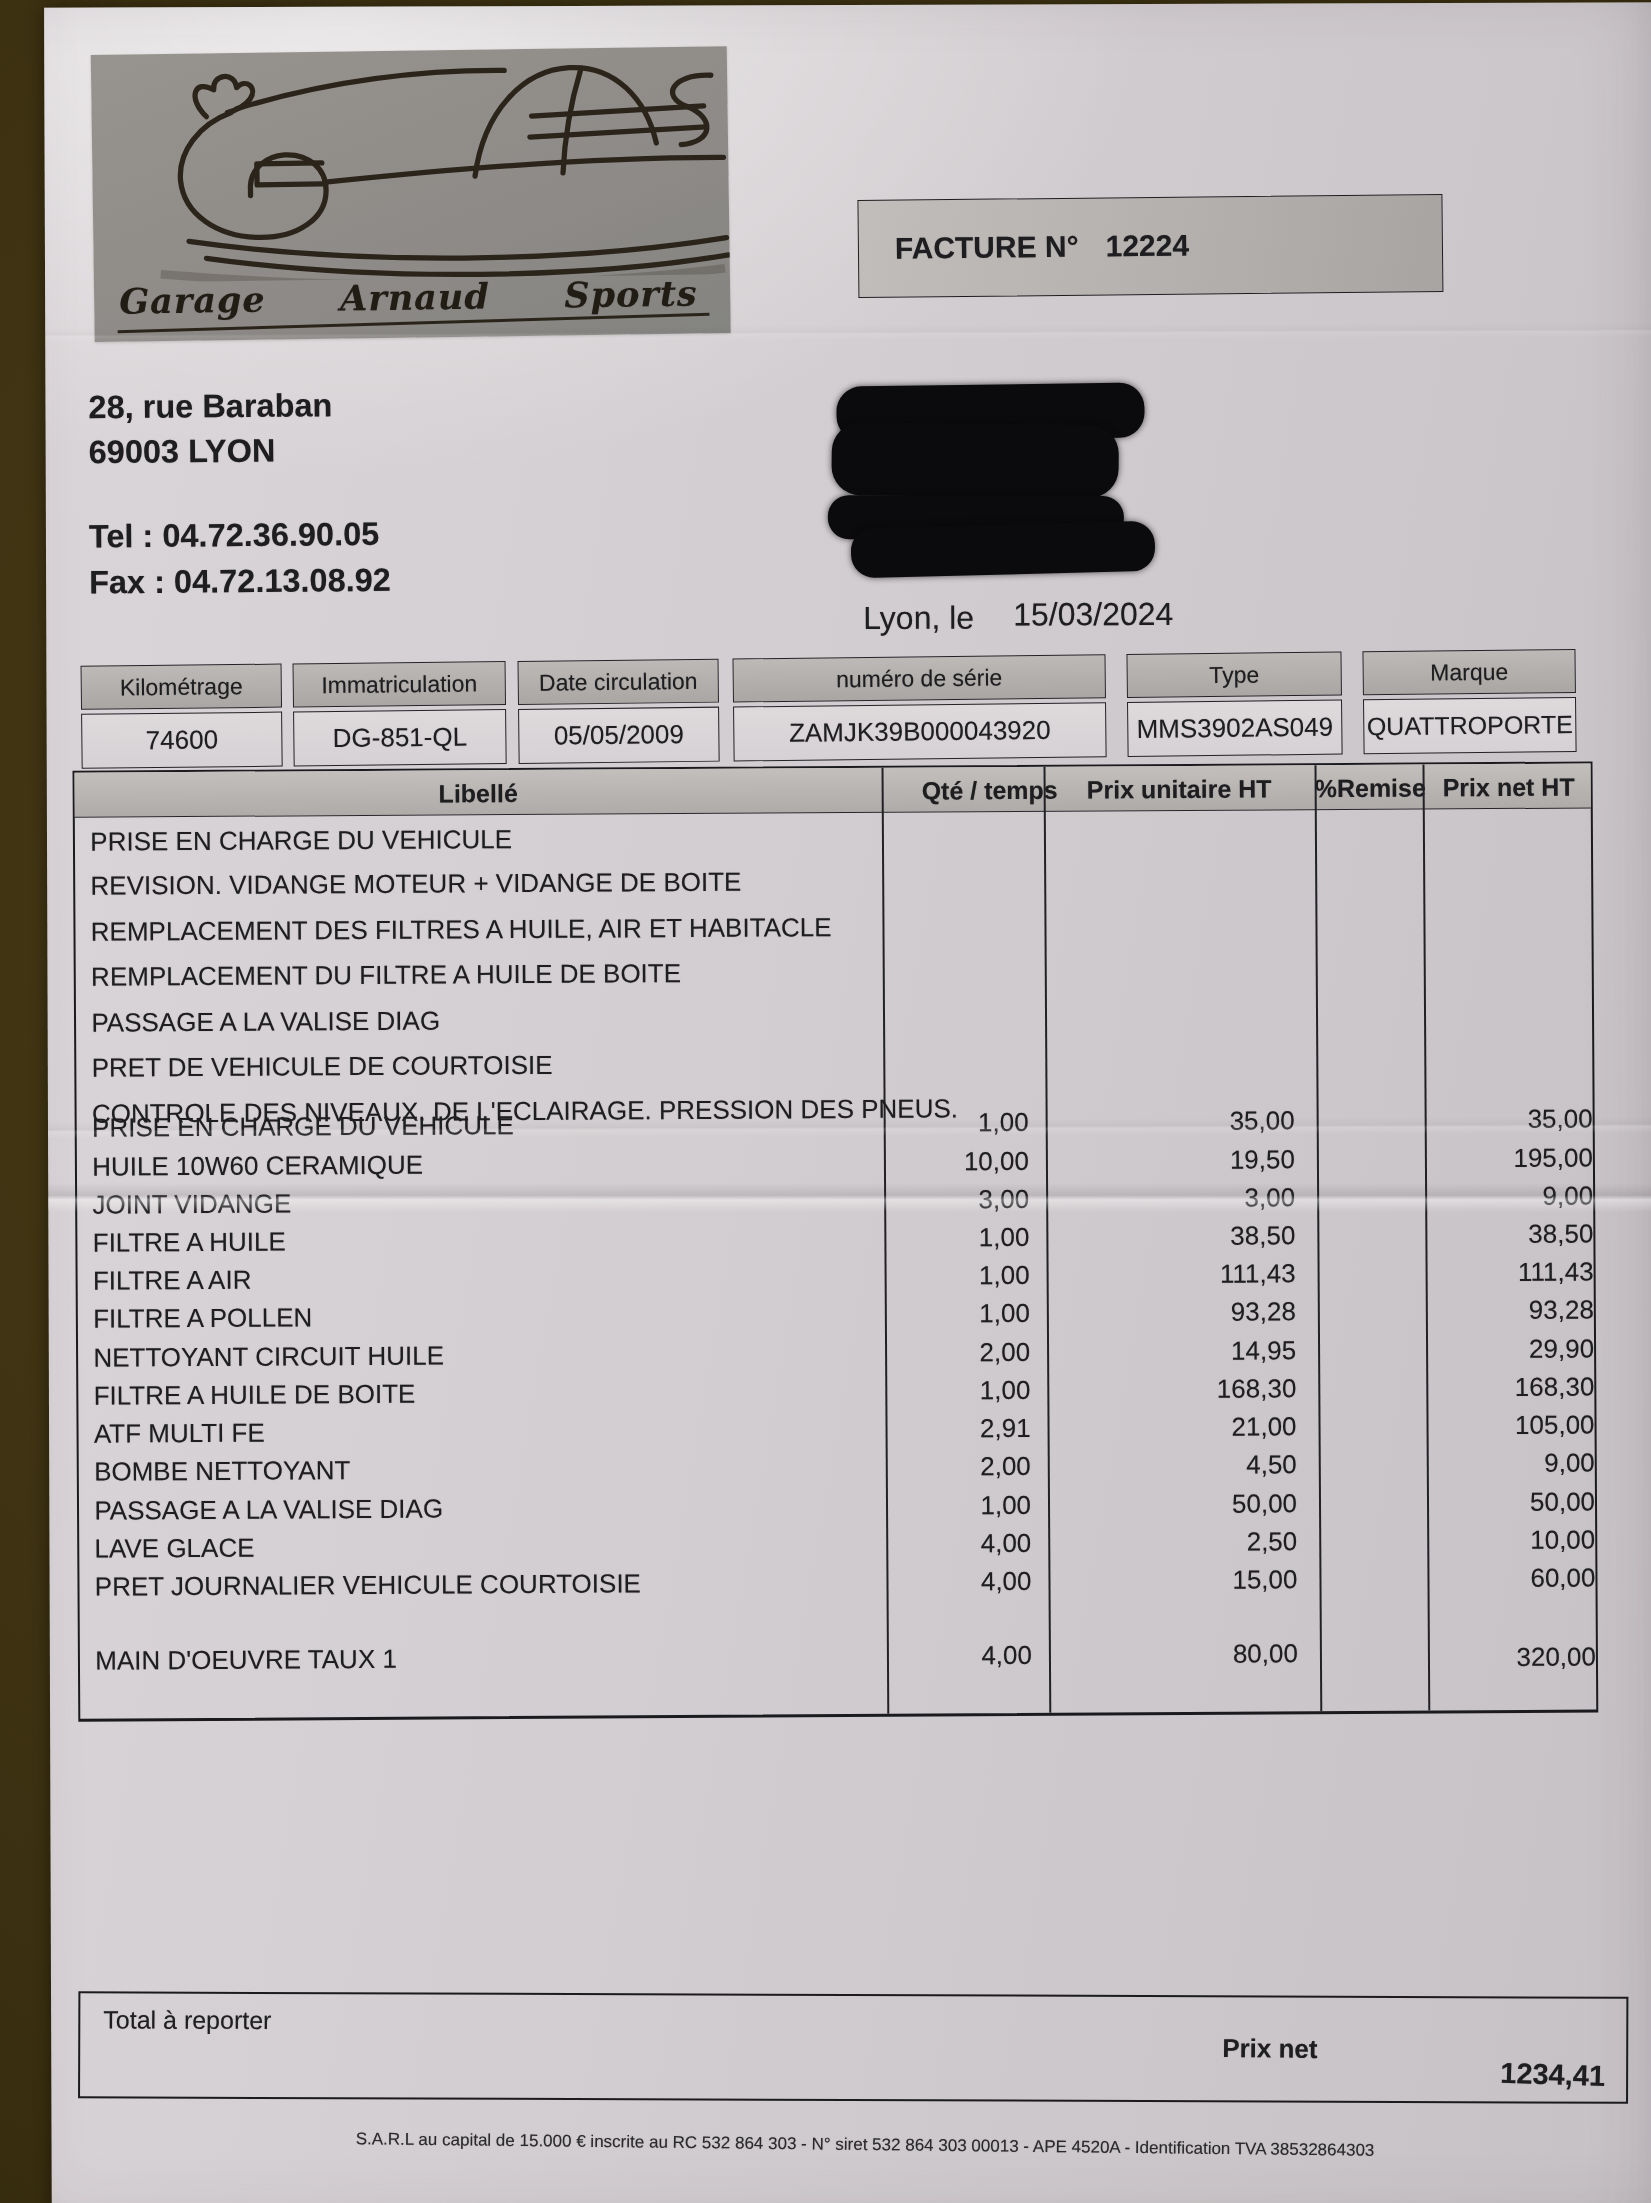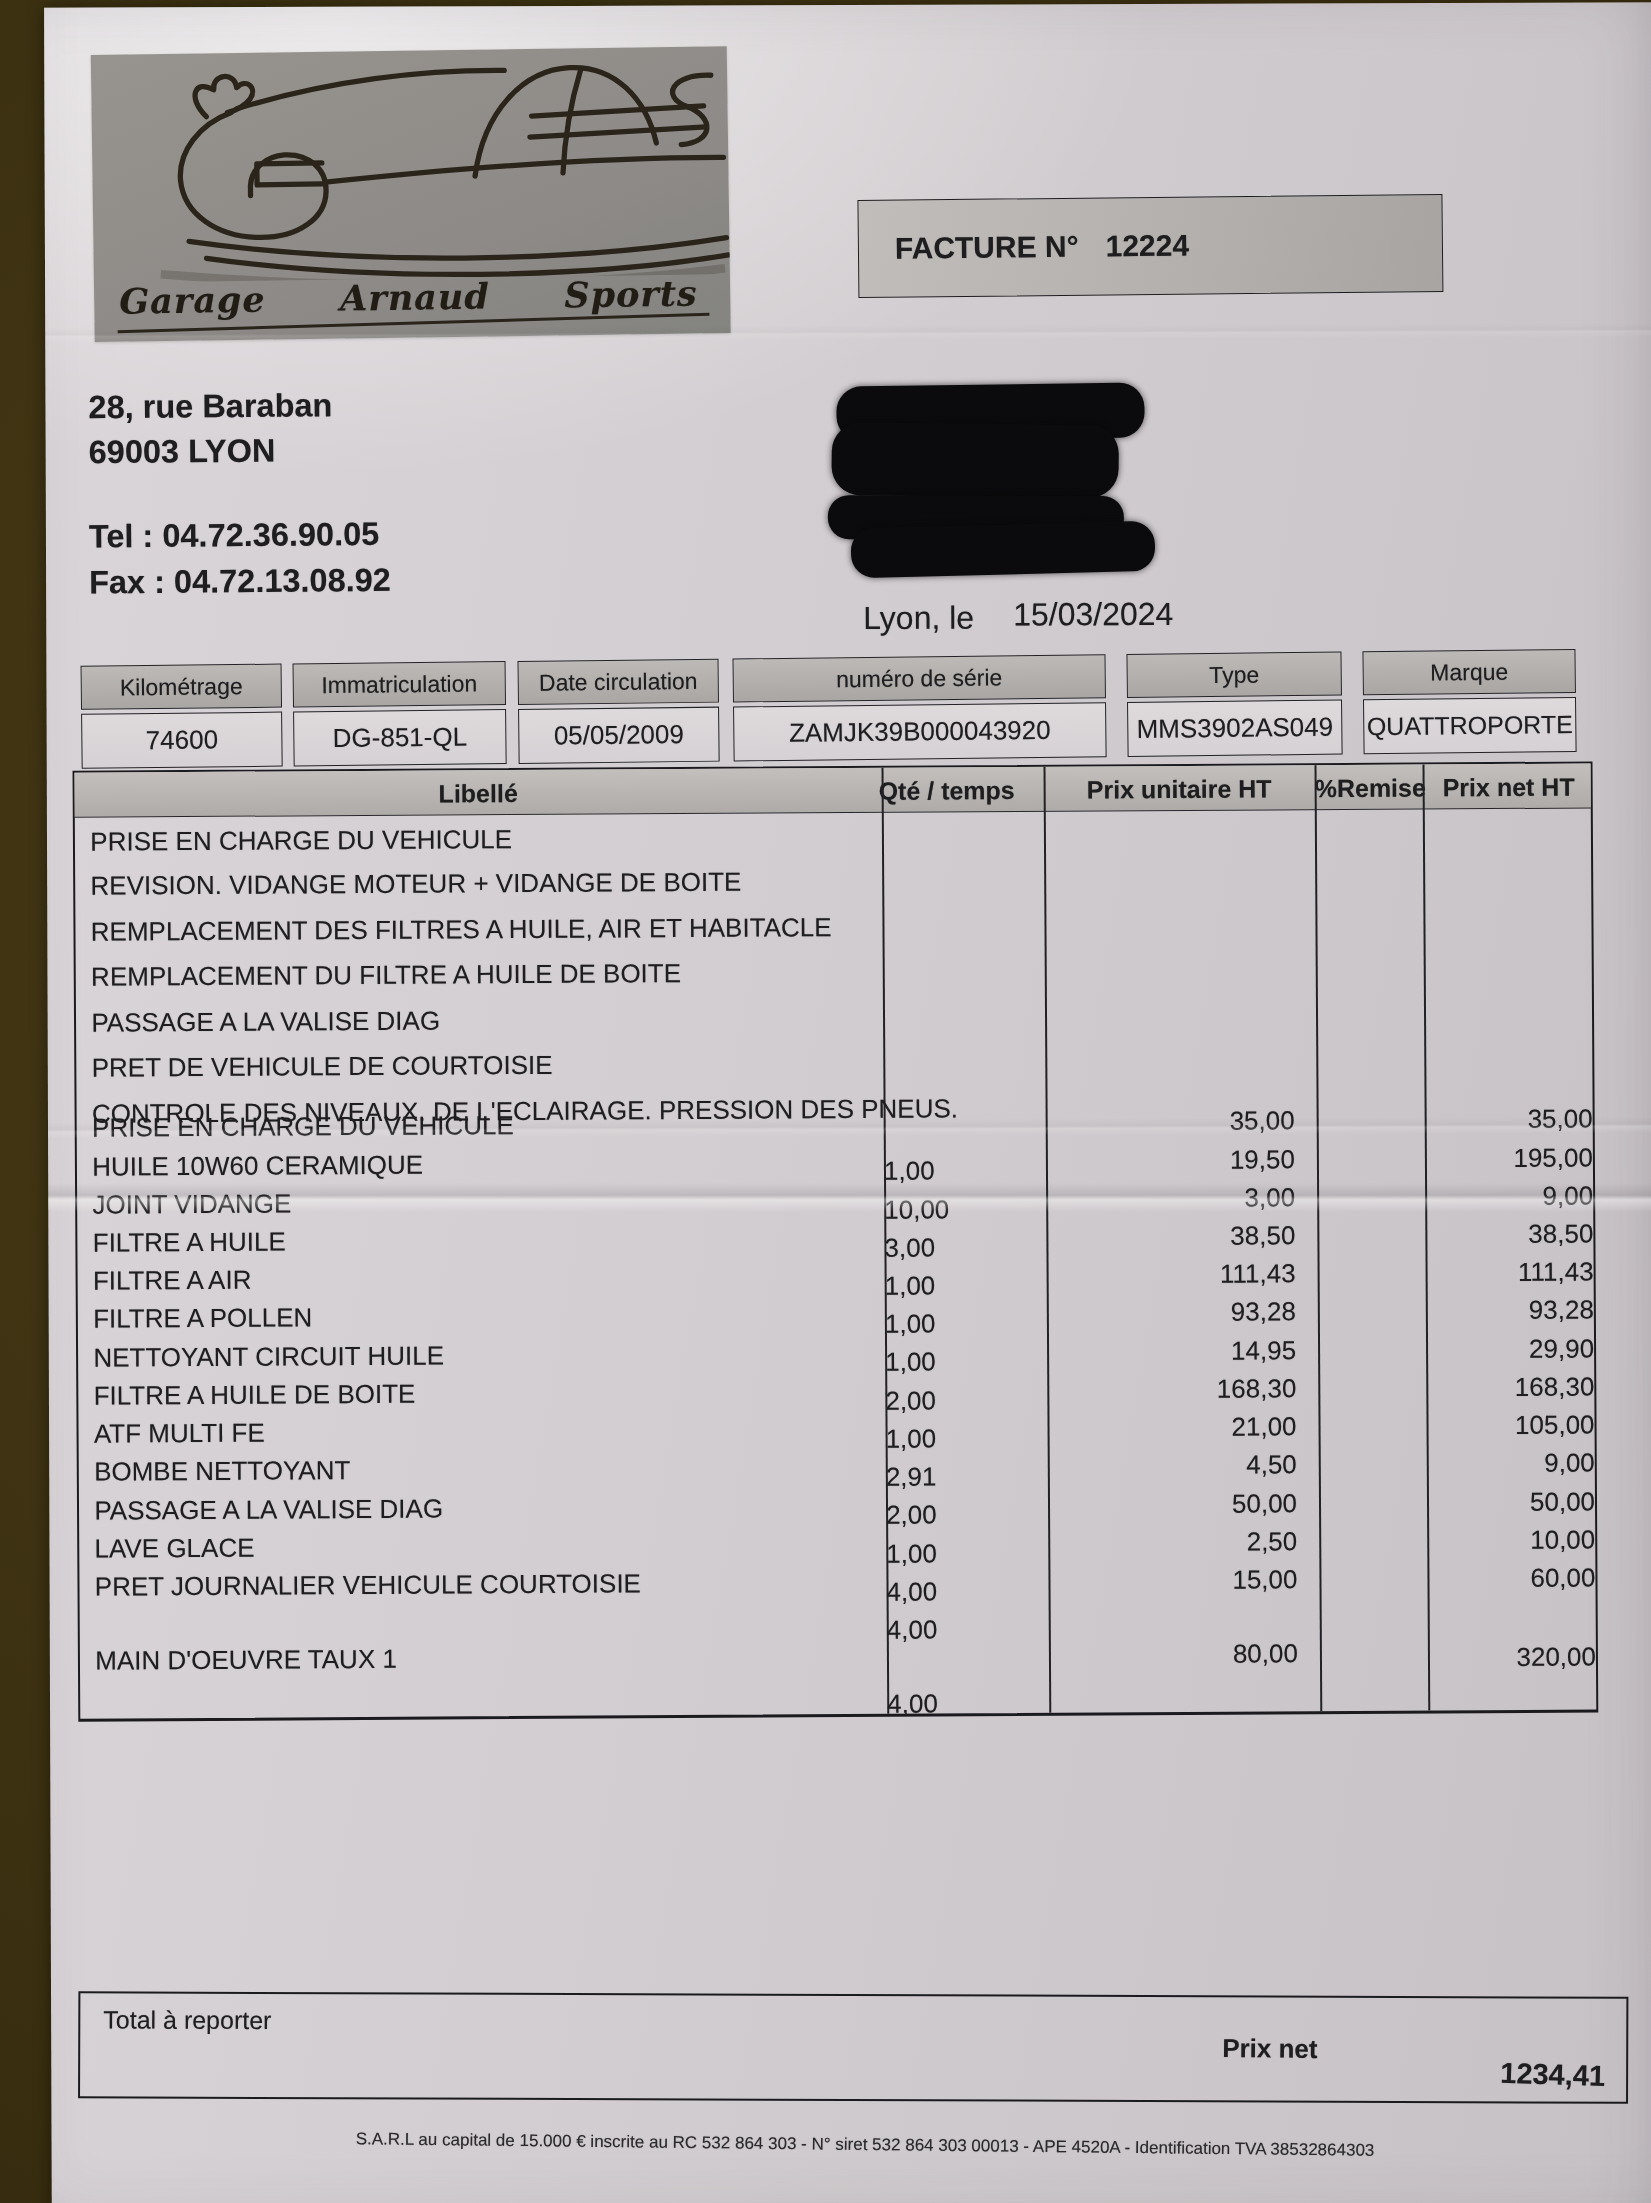--- a/index.html
+++ b/index.html
@@ -53,21 +53,21 @@
   
   .itable{position:absolute;left:27px;top:761px;width:1520px;height:951px;
     border:2.9px solid #1b1b1f;border-bottom-width:3.8px;box-sizing:border-box;transform:rotate(-0.15deg);}
   .thead{position:absolute;left:0;right:0;top:0;height:44px;
     background:linear-gradient(180deg,#c2bfbc,#aeaba8);border-bottom:1.9px solid #26262a;font-weight:bold;font-size:25px;}
   .th{position:absolute;top:8.6px;text-align:center;white-space:nowrap;}
   .vline{position:absolute;top:0;bottom:0;width:1.9px;background:#222226;}
   .desc{position:absolute;left:15.3px;font-size:26px;white-space:nowrap;}
   .row{position:absolute;left:0;right:0;height:38px;font-size:26px;}
   .cl{position:absolute;left:15.3px;top:0;white-space:nowrap;}
-  .cq{position:absolute;left:807px;width:145px;top:0;text-align:left;margin-top:48px;}
+  .cq{position:absolute;left:807px;width:145px;top:0;text-align:right;}
   .cu{position:absolute;left:969px;width:249px;top:0;text-align:right;}
   .cr{position:absolute;left:1240px;width:86px;top:0;text-align:center;}
   .cn{position:absolute;left:1348px;width:168px;top:0;text-align:right;}
 
   
   .totals-box{position:absolute;left:27px;top:1989px;width:1550px;height:107px;
     border:2.9px solid #1b1b1f;box-sizing:border-box;transform:rotate(0.4deg);}
   .carry{position:absolute;left:23px;top:11.5px;font-weight:normal;font-size:25px;}
   .prixnet{position:absolute;left:1142px;top:36px;font-weight:bold;font-size:26px;transform:rotate(0.4deg);}
   .netval{position:absolute;left:1353px;top:59px;width:172px;text-align:right;font-weight:bold;font-size:29px;transform:rotate(1.6deg);}
@@ -135,21 +135,21 @@
     <div class="vcell vval" style="left:241px;width:213px;">DG-851-QL</div>
     <div class="vcell vval" style="left:466px;width:201px;">05/05/2009</div>
     <div class="vcell vval" style="left:681px;width:373px;">ZAMJK39B000043920</div>
     <div class="vcell vval" style="left:1075px;width:215px;">MMS3902AS049</div>
     <div class="vcell vval" style="left:1311px;width:213px;font-size:25px;">QUATTROPORTE</div>
   </div>
 
   <div class="itable">
     <div class="thead">
       <div class="th" style="left:0;width:807px;">Libellé</div>
-      <div class="th" style="left:781px;width:182px;">Qté / temps</div>
+      <div class="th" style="left:824px;width:182px;">Qté / temps</div>
       <div class="th" style="left:969px;width:271px;">Prix unitaire HT</div>
       <div class="th" style="left:1240px;width:93px;">%Remise</div>
       <div class="th" style="left:1348px;width:172px;">Prix net HT</div>
     </div>
     <div class="vline" style="left:807px;"></div>
     <div class="vline" style="left:969px;"></div>
     <div class="vline" style="left:1240px;"></div>
     <div class="vline" style="left:1348px;"></div>
 
     <div class="desc" style="top:54px;">PRISE EN CHARGE DU VEHICULE</div>

